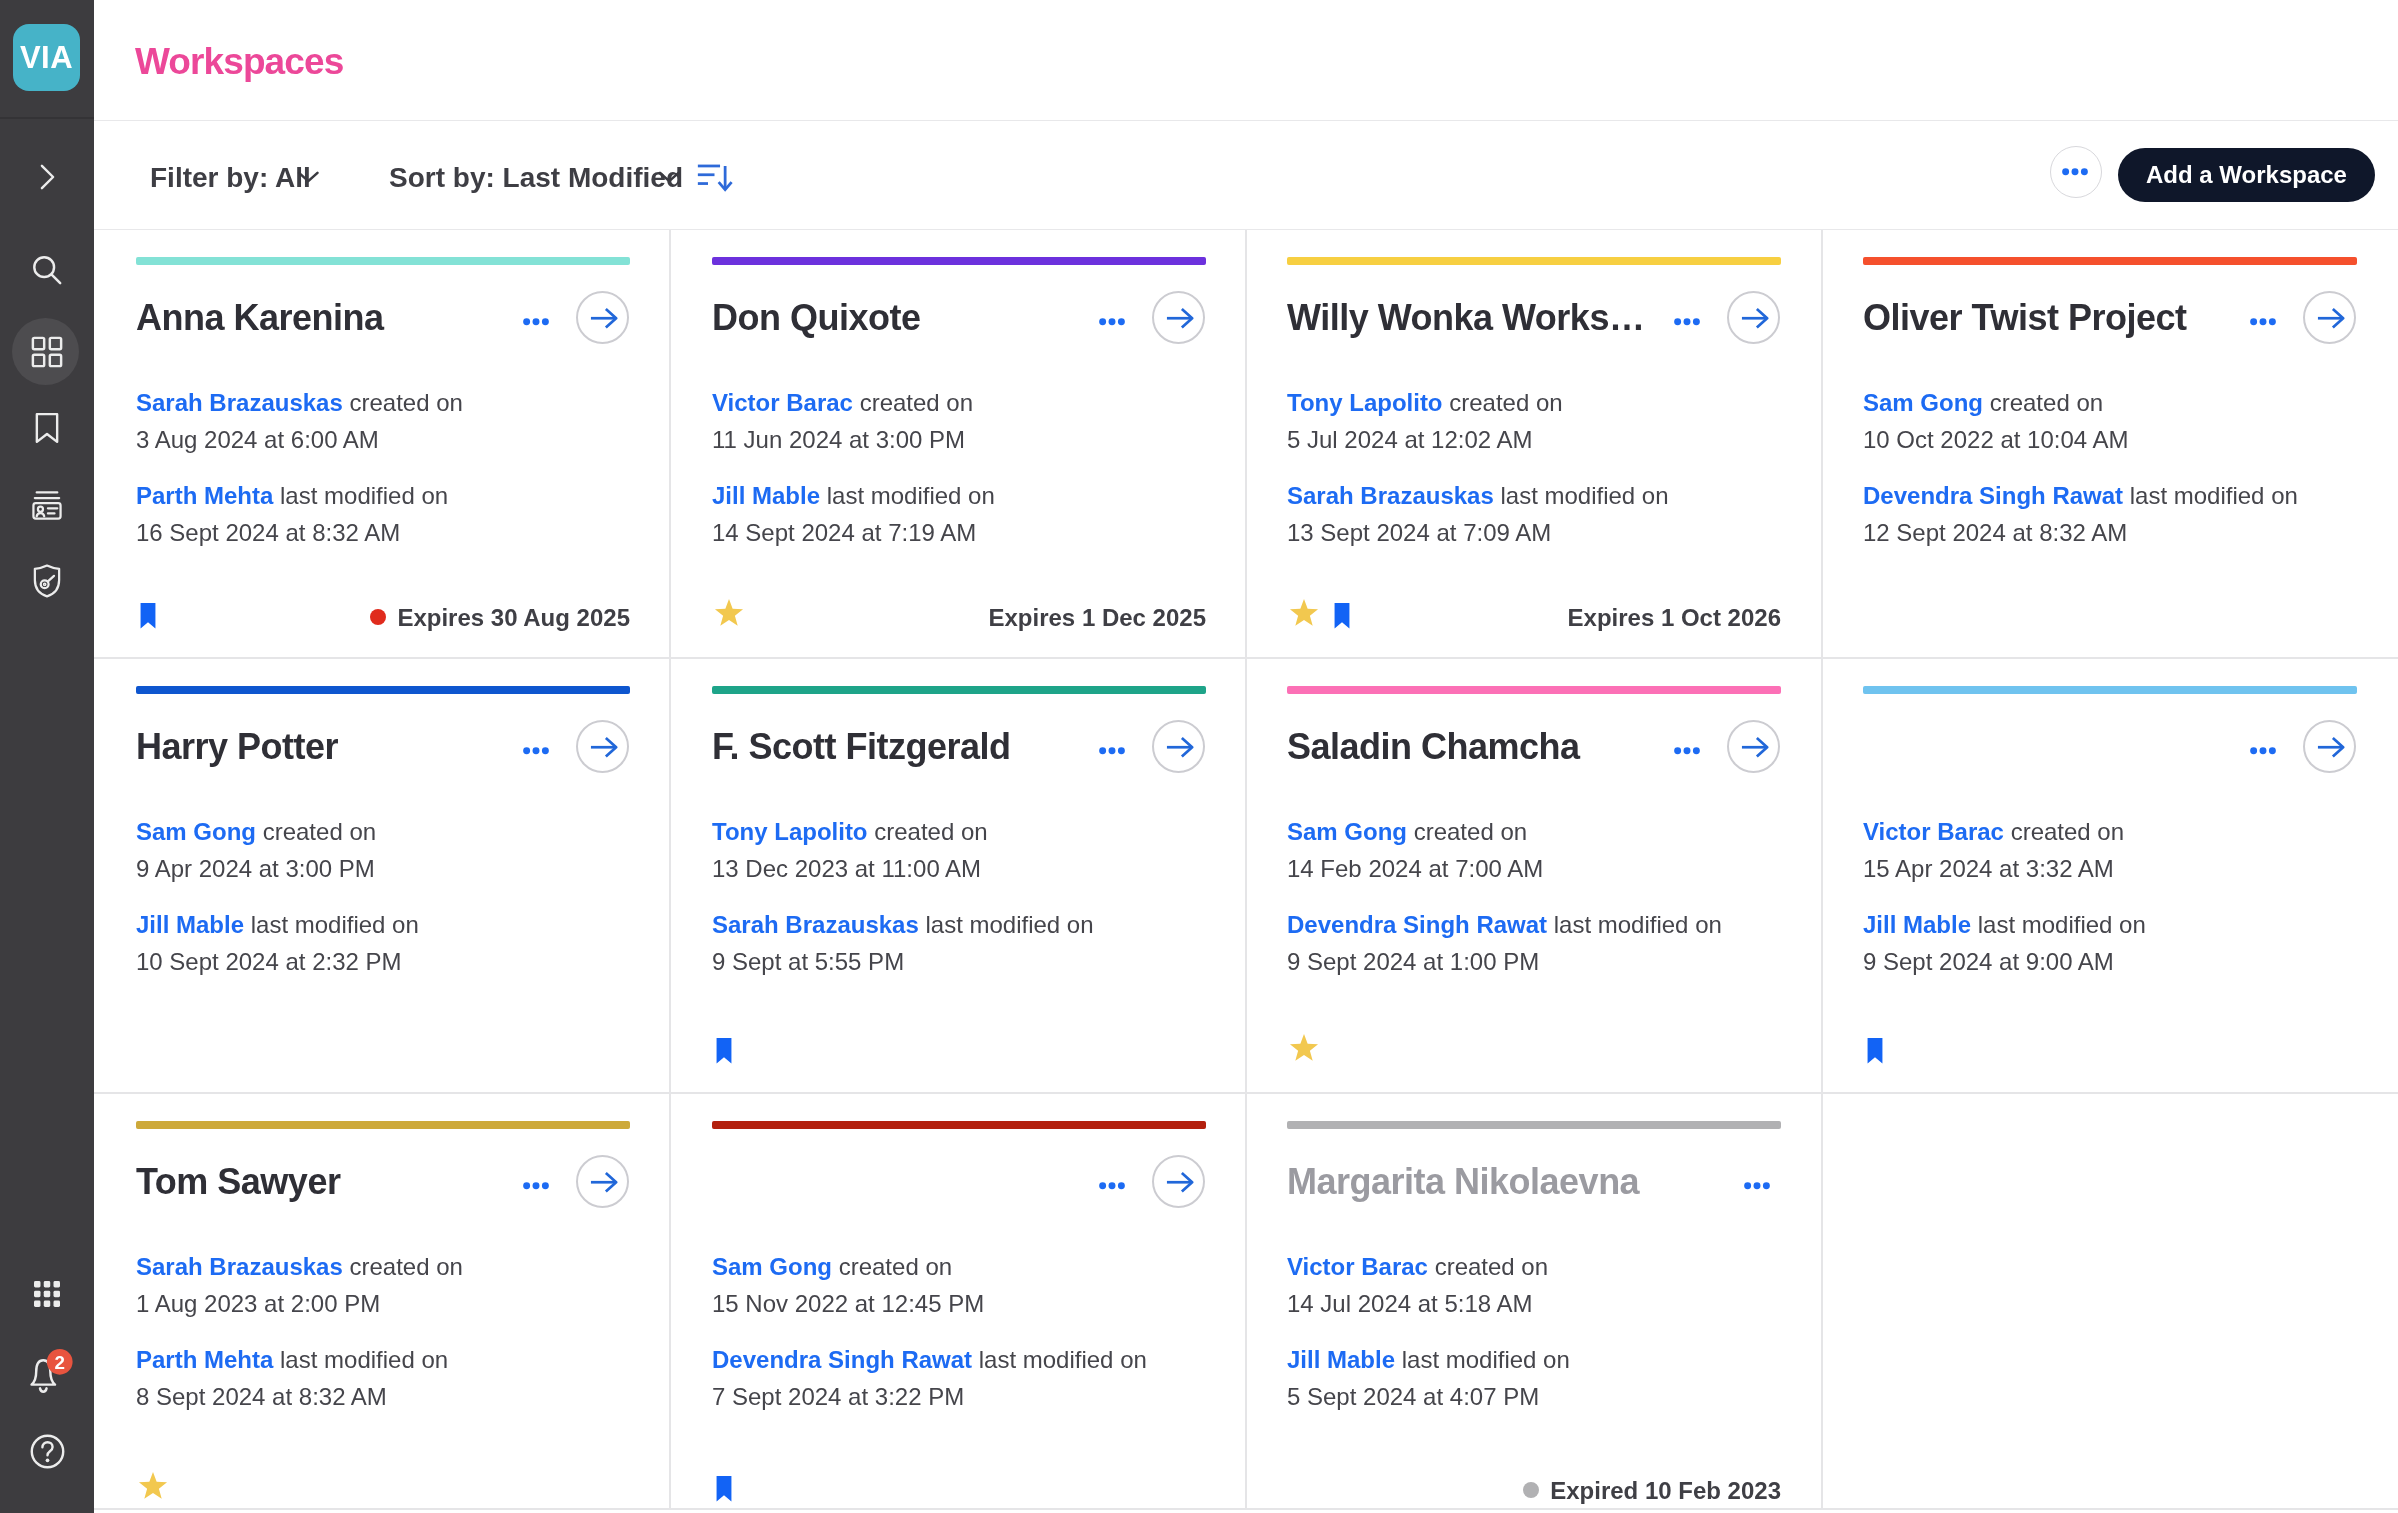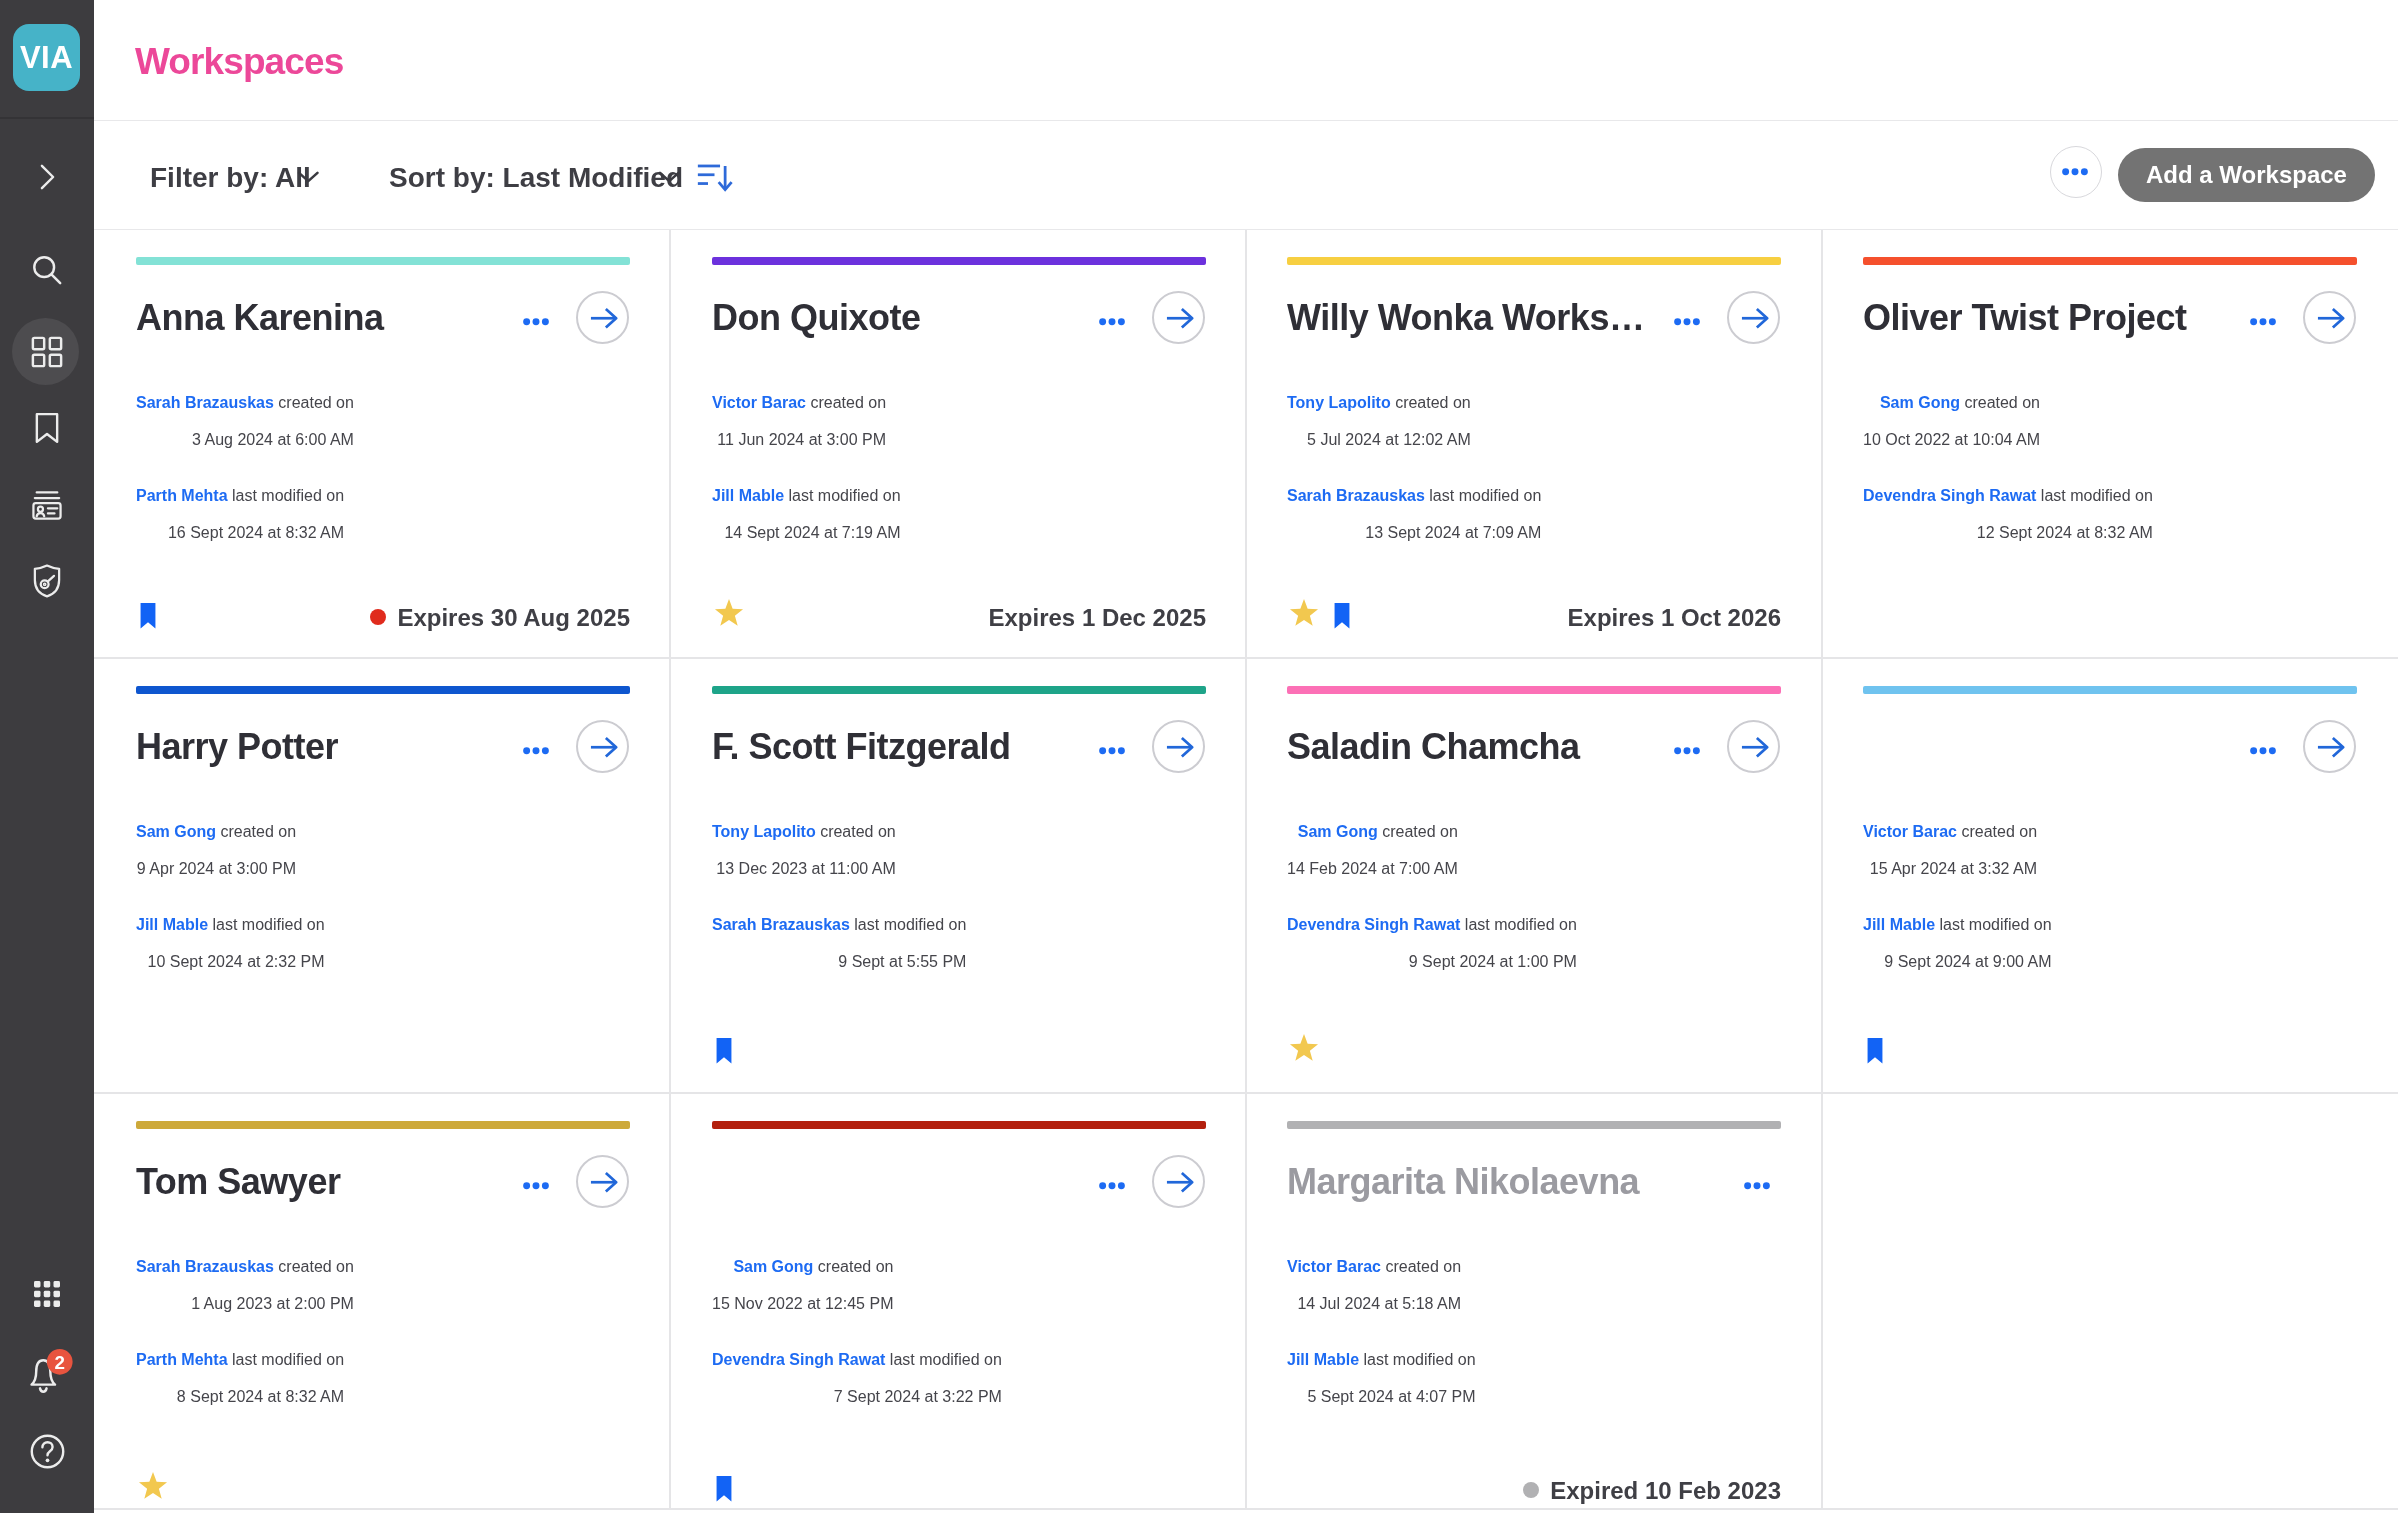--- a/index.html
+++ b/index.html
@@ -20,38 +20,38 @@
 #header h1 { position:absolute; left:41px; top:41px; font-size:37px; font-weight:700; color:#ec4899; letter-spacing:-0.9px; }
 
 
 #toolbar { position:absolute; left:94px; top:121px; width:2305px; height:109px; background:#fff;
   border-bottom:1.9px solid #e8e8ea; z-index:20; }
 .tlabel { position:absolute; top:41px; font-size:28px; font-weight:700; color:#3e3e44; }
 .tchev { position:absolute; top:47px; }
 #more-btn { position:absolute; left:1956px; top:25px; width:52px; height:52px; border-radius:50%;
   border:1.9px solid #d8d8dc; background:#fff; }
 #add-btn { position:absolute; left:2024px; top:27px; width:257px; height:54px; border-radius:27px;
-  background:#737373; color:#fff; font-size:24px; font-weight:700; text-align:center; line-height:54px; }
+  background:#0f172a; color:#fff; font-size:24px; font-weight:700; text-align:center; line-height:54px; }
 
 
 #grid { position:absolute; left:94px; top:228px; width:2305px; height:1285px; }
 .vsep { position:absolute; top:0; width:1.9px; height:1280px; background:#e5e5e7; }
 .hsep { position:absolute; left:0; width:2305px; height:1.9px; background:#e5e5e7; }
 
 .card { position:absolute; width:494px; }
 .bar { position:absolute; left:0; top:29px; width:494px; height:8.4px; border-radius:1.9px; }
 .title { position:absolute; left:0; top:66px; width:358px; font-size:36px; font-weight:700; color:#2f2f36;
   white-space:nowrap; overflow:hidden; text-overflow:ellipsis; line-height:47px; letter-spacing:-0.5px;}
 .dots { position:absolute; top:84px; width:30px; height:9.4px; }
 .dots.mid { left:385px; }
 .dots.right { left:455px; }
 .arrowbtn { position:absolute; left:440px; top:63px; width:53px; height:53px; border-radius:50%;
   border:2.3px solid #ccccd1; }
 .arrowbtn svg { position:absolute; left:12px; top:14px; }
-.meta { position:absolute; left:0; font-size:16px; line-height:37px; color:#45454b; white-space:nowrap;text-align:right; }
+.meta { position:absolute; left:0; font-size:24px; line-height:37px; color:#45454b; white-space:nowrap; }
 .meta.created { top:156px; }
 .meta.modified { top:249px; }
 .meta b { font-weight:700; color:#1d6bf3; }
 .iconrow { position:absolute; left:0; bottom:25px; width:494px; height:29px; }
 .iconrow svg { vertical-align:top; }
 .bookmark { display:inline-block; margin-left:3.7px; margin-right:11.2px; }
 .star { display:inline-block; margin-left:1.9px; margin-right:11.2px; position:relative; top:-3.7px;}
 .expires { position:absolute; right:0; top:0.9px; font-size:24px; font-weight:700; color:#3f3f45; }
 .expdot { display:inline-block; width:16px; height:16px; border-radius:50%; margin-right:11.2px; position:relative; top:-0.9px;}
 </style>

